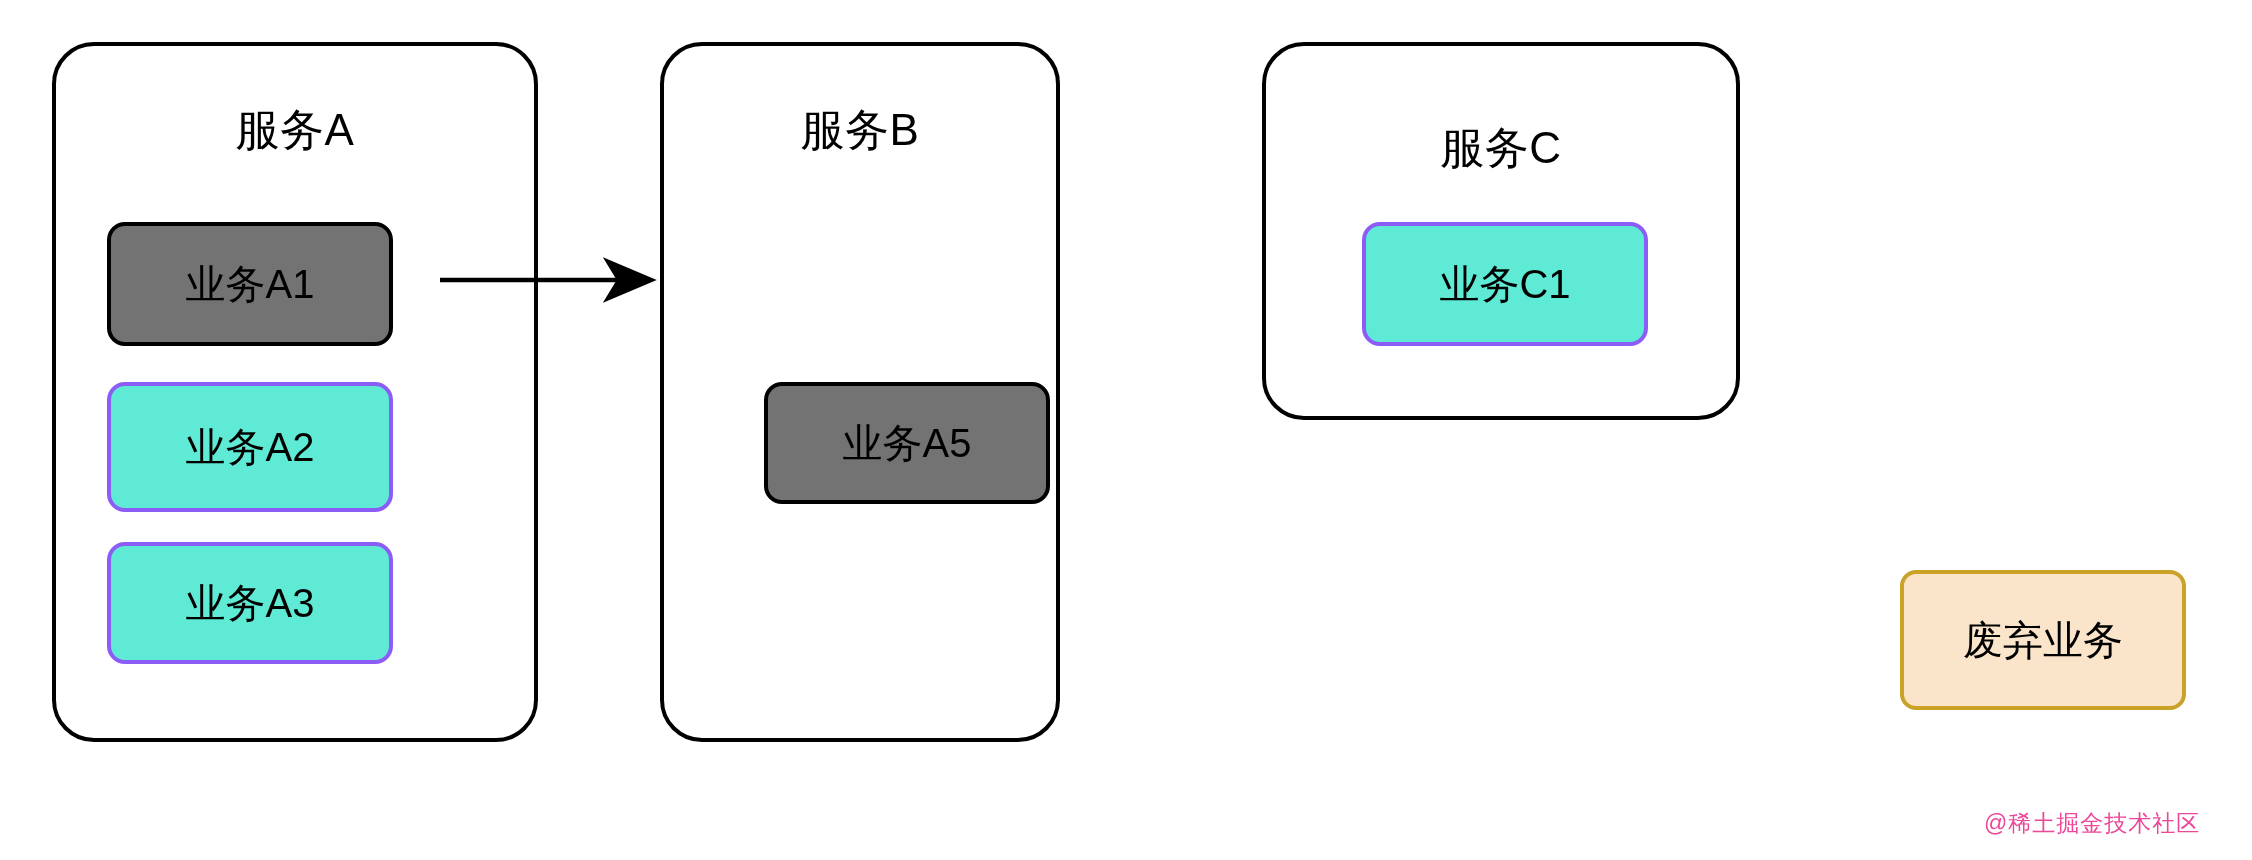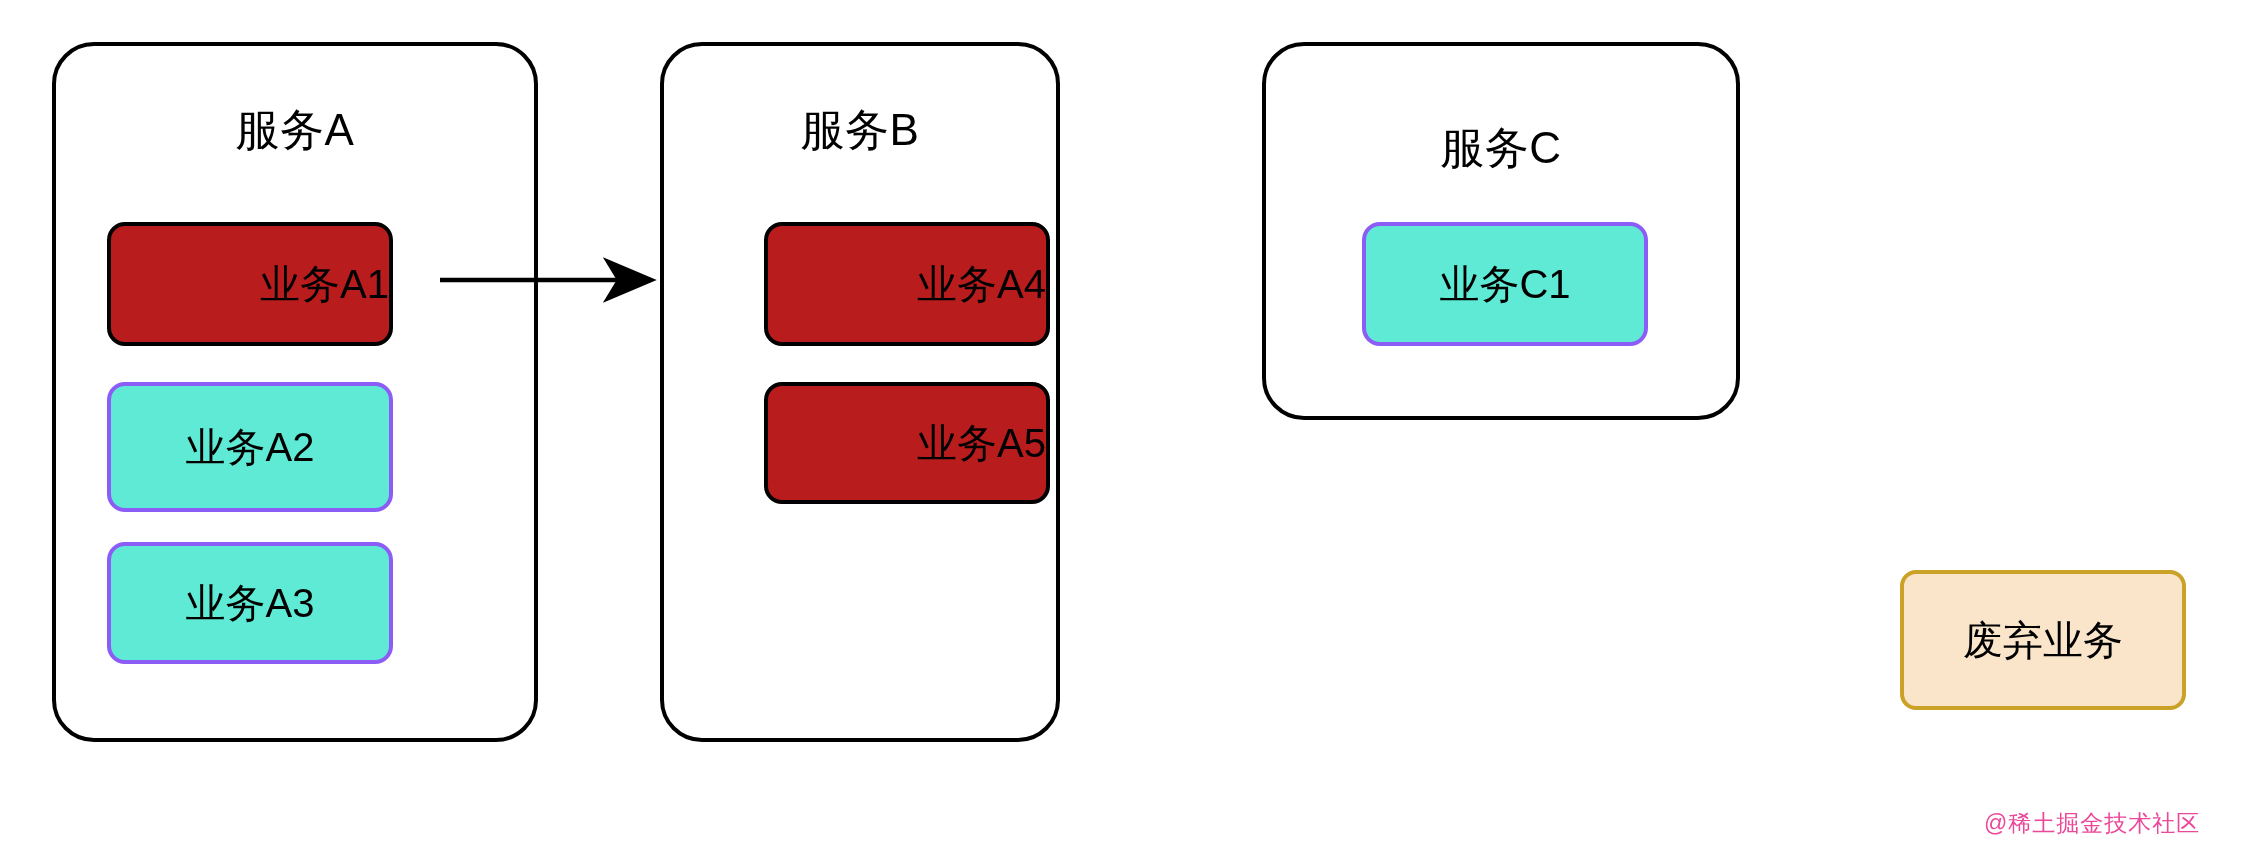--- a/index.html
+++ b/index.html
@@ -47,23 +47,22 @@
     display: flex;
     align-items: center;
     justify-content: center;
     border-radius: 18px;
     font-size: 40px;
     line-height: 1;
     color: #000000;
     white-space: nowrap;
   }
   .biz-box.plain {
-    background: #b91c1c;
+    background: #737373;
     border: 4px solid #000000;
-    justify-content: flex-end;
   }
   .biz-box.deprecated {
     background: #5eead4;
     border: 4px solid #8b5cf6;
   }
 
   
   .legend-chip {
     position: absolute;
     box-sizing: border-box;
@@ -116,23 +115,20 @@
     </div>
 
     <div class="biz-box deprecated" style="left:51px; top:496px; width:286px; height:122px;">
       <span>业务A3</span>
     </div>
   </div>
 
   <div class="service-box" style="left:660px; top:42px; width:400px; height:700px;">
     <div class="service-title" style="top:62px;">服务B</div>
 
-    <div class="biz-box plain" style="left:100px; top:176px; width:286px; height:124px;">
-      <span>业务A4</span>
-    </div>
 
     <div class="biz-box plain" style="left:100px; top:336px; width:286px; height:122px;">
       <span>业务A5</span>
     </div>
 
   </div>
 
   <div class="service-box" style="left:1262px; top:42px; width:478px; height:378px;">
     <div class="service-title" style="top:80px;">服务C</div>
 

